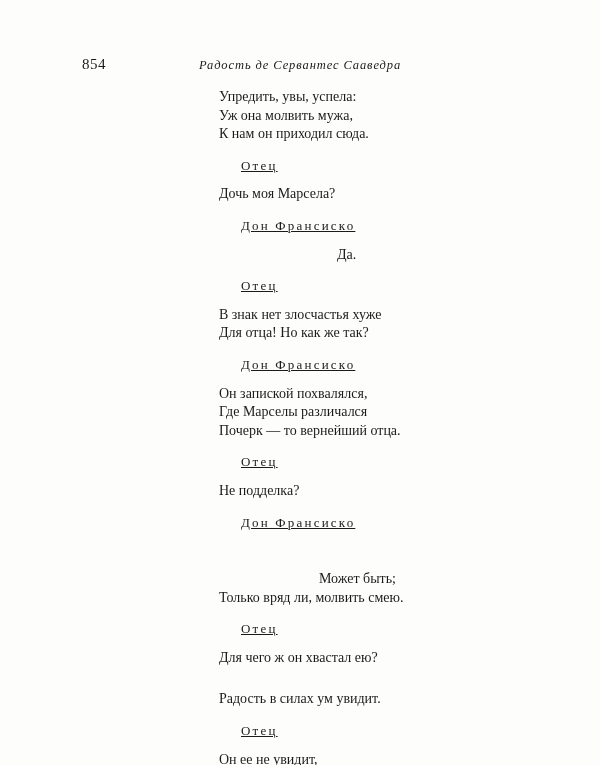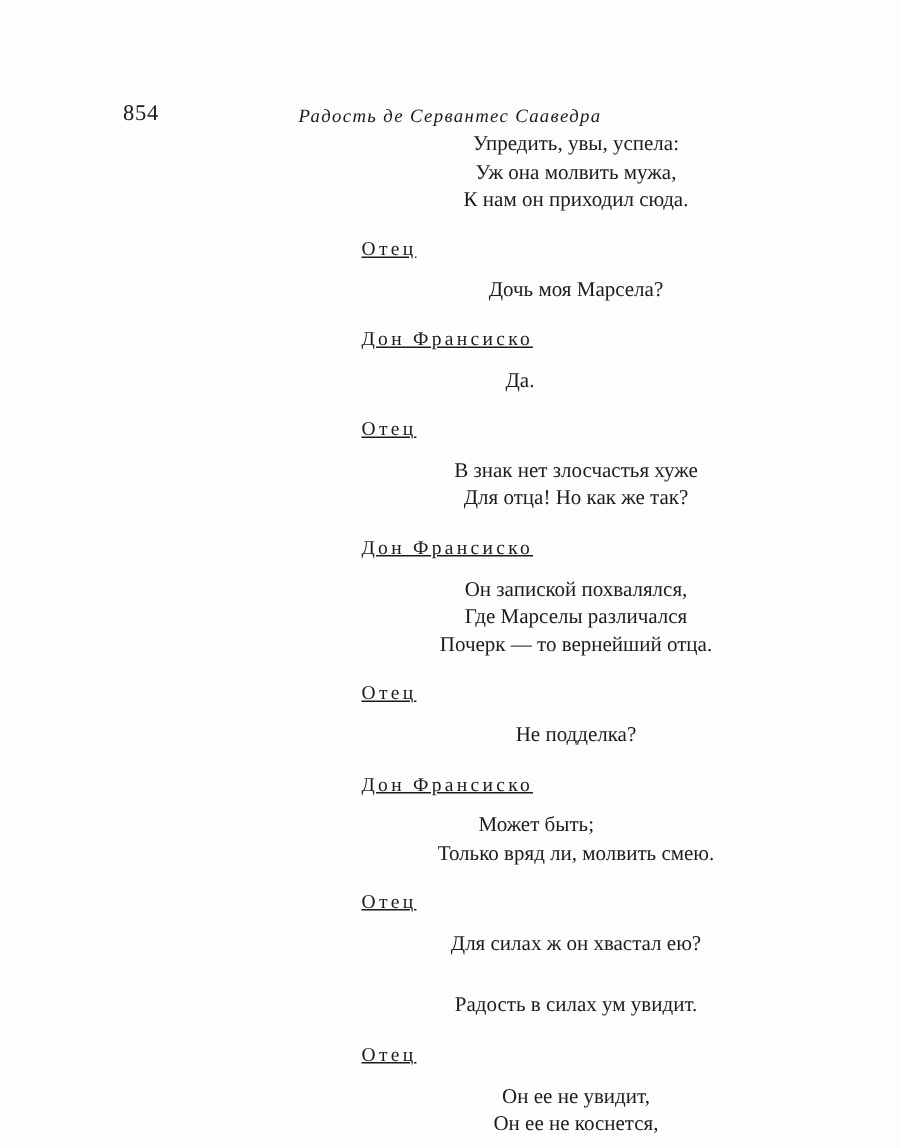--- a/index.html
+++ b/index.html
@@ -15,21 +15,21 @@
     overflow: hidden;
   }
   .page {
     position: relative;
     width: 600px;
     height: 765px;
     background: #fdfdfb;
   }
   .header {
     position: absolute;
-    top: 68px;
+    top: 56px;
     left: 0;
     width: 530px;
     height: 22px;
   }
   .folio {
     position: absolute;
     left: 82px;
     top: 0;
     font-size: 15px;
     letter-spacing: 0.5px;
@@ -64,23 +64,23 @@
   .speaker {
     font-size: 13px;
     line-height: 18.6px;
     letter-spacing: 2.2px;
     white-space: pre;
     color: #1b1b1b;
   }
   .sp-indent-2 { padding-left: 22px; text-decoration: underline; }
   .gap-sm { height: 10px; }
   .gap-md { height: 13px; }
-  .ln-indent-1 { padding-left: 0px; text-align: center; }
+  .ln-indent-1 { padding-left: 0px; }
   .ln-indent-2 { padding-left: 118px; }
-  .ln-indent-3 { padding-left: 100px; }
+  .ln-indent-3 { padding-left: 100px; margin-top: 28px; }
 </style>
 </head>
 <body>
 
 <div class="page">
 
   <div class="header">
     <div class="folio">854</div>
     <div class="running-title">Радость де Сервантес Сааведра</div>
   </div>
@@ -130,21 +130,21 @@
       <div class="block">
         <div class="line ln-indent-3">Может быть;</div>
       </div>
       <div class="block">
         <div class="line ln-indent-1">Только вряд ли, молвить смею.</div>
       </div>
       <div class="gap-md"></div>
       <div class="speaker sp-indent-2">Отец</div>
       <div class="gap-sm"></div>
       <div class="block">
-        <div class="line ln-indent-1">Для силах ж он хвастал ею?</div>
+        <div class="line ln-indent-1">Для чего ж он хвастал ею?</div>
       </div>
       <div class="gap-md"></div>
       <div class="gap-sm"></div>
       <div class="block">
         <div class="line ln-indent-1">Радость в силах ум увидит.</div>
       </div>
       <div class="gap-md"></div>
       <div class="speaker sp-indent-2">Отец</div>
       <div class="gap-sm"></div>
       <div class="block">

